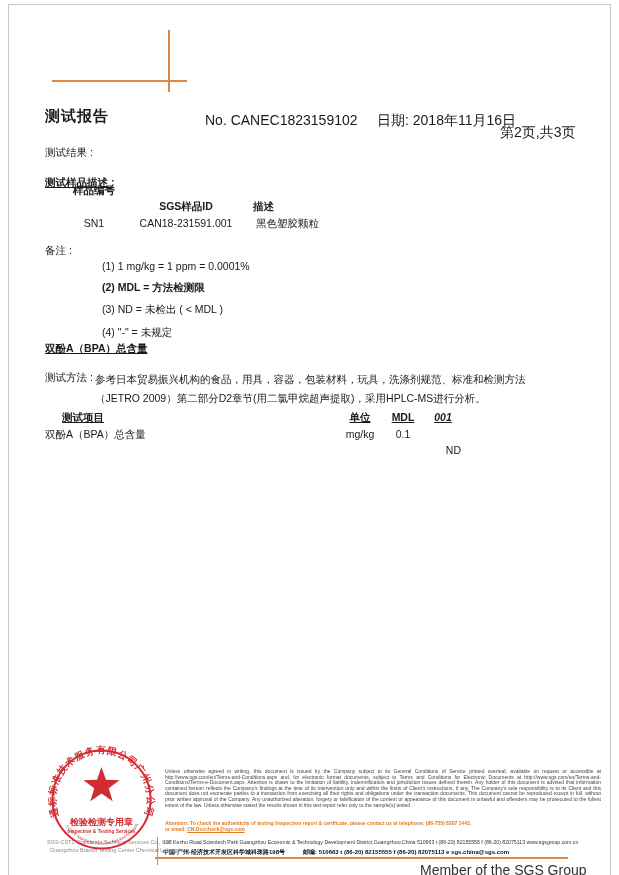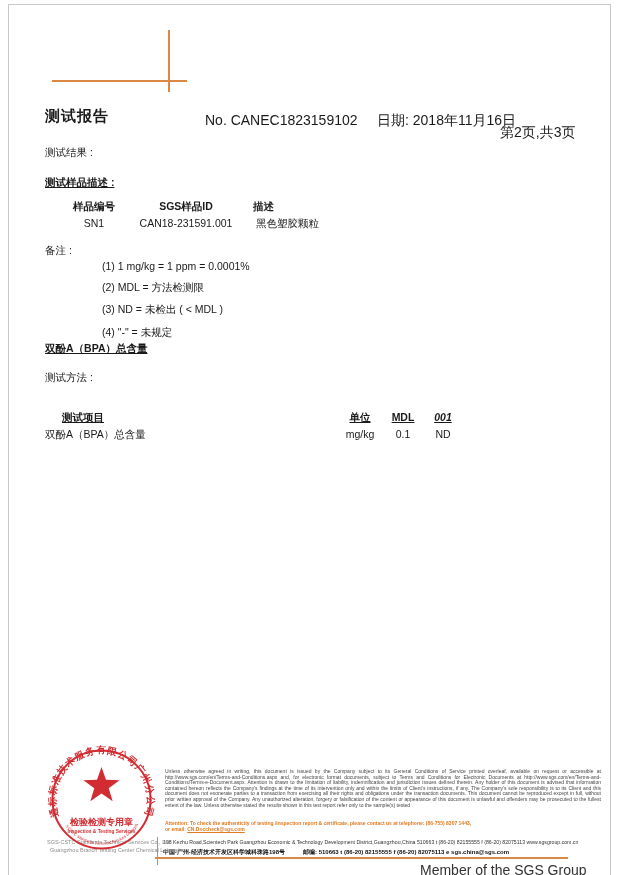--- a/index.html
+++ b/index.html
@@ -52,48 +52,49 @@
   <div class="abs doc-title" style="left:45px;top:107px;">测试报告</div>
   <div class="abs hdr-meta" style="left:205px;top:112px;">No. CANEC1823159102</div>
   <div class="abs hdr-meta" style="left:377px;top:112px;">日期: 2018年11月16日</div>
   <div class="abs hdr-meta" style="left:500px;top:124px;">第2页,共3页</div>
 
   <div class="abs body-text" style="left:45px;top:146px;">测试结果 :</div>
 
   <div class="abs body-text bold uline" style="left:45px;top:176px;">测试样品描述 :</div>
 
   <div>
-    <div class="abs body-text bold center" style="left:58px;top:200px;width:72px;">样品编号</div>
+    <div class="abs body-text bold center" style="left:58px;top:184px;width:72px;">样品编号</div>
     <div class="abs body-text bold center" style="left:130px;top:200px;width:112px;">SGS样品ID</div>
     <div class="abs body-text bold" style="left:253px;top:200px;">描述</div>
     <div class="abs body-text center" style="left:58px;top:217px;width:72px;">SN1</div>
     <div class="abs body-text center" style="left:130px;top:217px;width:112px;">CAN18-231591.001</div>
     <div class="abs body-text" style="left:256px;top:217px;">黑色塑胶颗粒</div>
   </div>
 
   <div class="abs body-text" style="left:45px;top:244px;">备注 :</div>
   <div class="abs" style="left:102px;top:260px;">
     <div class="body-text" style="margin-bottom:8.5px;">(1) 1 mg/kg = 1 ppm = 0.0001%</div>
-    <div class="body-text" style="margin-bottom:8.5px;">(2) MDL = 方法检测限</div>
+    <div class="body-text" style="margin-bottom:8.5px;font-weight:bold;">(2) MDL = 方法检测限</div>
     <div class="body-text" style="margin-bottom:8.5px;">(3) ND = 未检出 ( &lt; MDL )</div>
     <div class="body-text">(4) "-" = 未规定</div>
   </div>
 
   <div class="abs body-text bold uline" style="left:45px;top:342px;">双酚A（BPA）总含量</div>
   <div class="abs body-text" style="left:45px;top:371px;">测试方法 :</div>
+  <div class="abs body-text" style="left:95px;top:370px;width:462px;line-height:19px;">参考日本贸易振兴机构的食品，用具，容器，包装材料，玩具，洗涤剂规范、标准和检测方法（JETRO 2009）第二部分D2章节(用二氯甲烷超声提取)，采用HPLC-MS进行分析。</div>
 
   <div>
     <div class="abs body-text bold uline" style="left:62px;top:411px;">测试项目</div>
     <div class="abs body-text bold uline center" style="left:340px;top:411px;width:40px;">单位</div>
     <div class="abs body-text bold uline center" style="left:384px;top:411px;width:38px;">MDL</div>
     <div class="abs body-text bold uline italic center" style="left:425px;top:411px;width:36px;">001</div>
     <div class="abs body-text" style="left:45px;top:428px;">双酚A（BPA）总含量</div>
     <div class="abs body-text center" style="left:340px;top:428px;width:40px;">mg/kg</div>
     <div class="abs body-text center" style="left:384px;top:428px;width:38px;">0.1</div>
-    <div class="abs body-text center" style="left:425px;top:428px;width:36px;">ND</div>
+    <div class="abs body-text center" style="left:425px;top:444px;width:36px;text-align:right;">ND</div>
   </div>
 
   <div class="abs company-gray under-stamp" style="left:47px;top:839px;">SGS-CSTC Standards Technical Services Co., Ltd.</div>
   <div class="abs company-gray under-stamp" style="left:50px;top:847px;">Guangzhou Branch Testing Center Chemical Laboratory.</div>
 
   <svg class="stamp-svg" width="117" height="117" viewBox="0 0 117 117">
     <circle cx="58.5" cy="58.5" r="49" fill="none" stroke="#cf2127" stroke-width="2"></circle>
     <defs>
       <path id="arcTop" d="M14.4,71.5 A46,46 0 1 1 102.6,71.5" fill="none"></path>
       <path id="arcBot" d="M21.5,83.5 A44,44 0 0 0 95.5,83.5" fill="none"></path>

